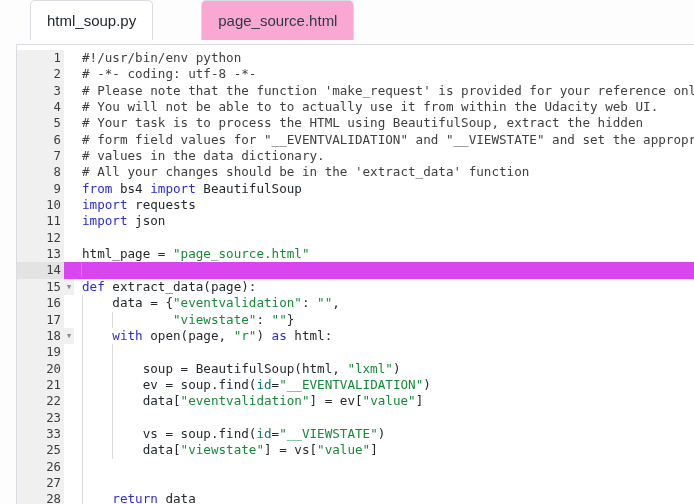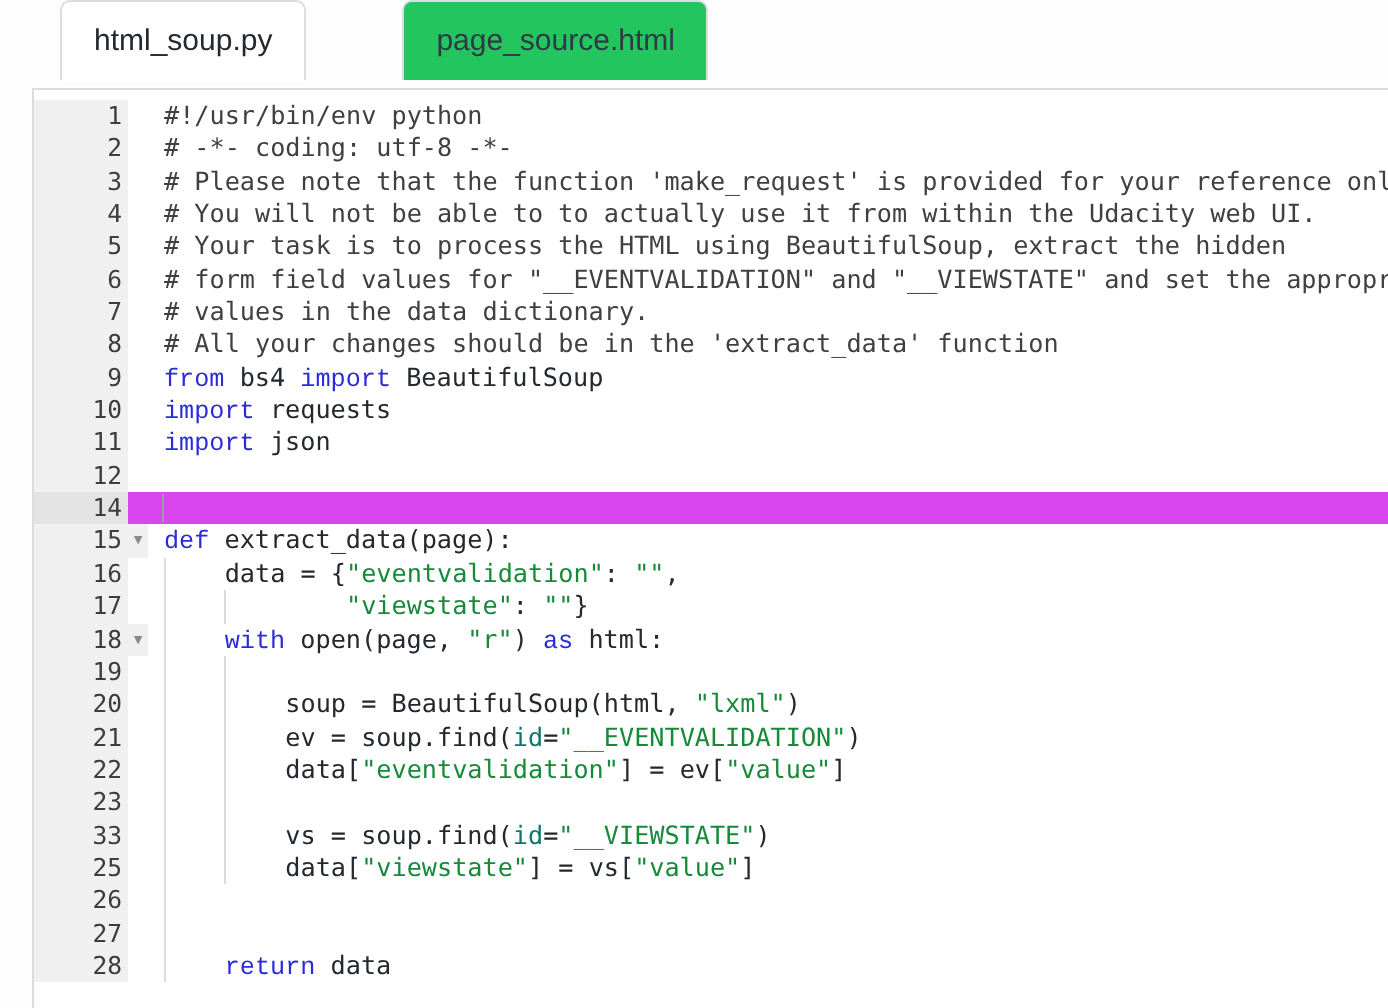--- a/index.html
+++ b/index.html
@@ -33,21 +33,21 @@
     display: flex;
     align-items: center;
     padding: 0 16px;
     font-family: "Liberation Sans", sans-serif;
     font-size: 15px;
     color: #2f3b44;
     border: 1px solid #d9dde1;
     border-bottom: none;
     border-top-left-radius: 5px;
     border-top-right-radius: 5px;
-    background: #22c55e;
+    background: #f9a8d4;
     position: relative;
     white-space: nowrap;
     cursor: pointer;
   }
   .tab.active {
     background: #ffffff;
     color: #23292e;
     z-index: 3;
   }
   .tab.active:after {
@@ -132,21 +132,21 @@
   
   .caret {
     position: absolute;
     left: 7px; top: 1px;
     width: 1px; height: 14px;
     background: #9aa0a6;
   }
 
   
   .cm  { color: #404040; }   
-  .kw  { color: #2b2bd8; font-family: Liberation Mono, monospace; }   
+  .kw  { color: #2b2bd8; }   
   .st  { color: #178a3a; }   
   .nm  { color: #23292e; }   
   .kwa { color: #0f766e; }   
 </style>
 </head>
 <body>
 
 <div id="app">
 
   <div class="tabbar" id="tabbar">
@@ -213,20 +213,25 @@
         <div class="row">
           <div class="gutter">11</div>
           <div class="fold"></div>
           <div class="code"><span class="kw">import</span><span class="nm"> json</span></div>
         </div>
         <div class="row">
           <div class="gutter">12</div>
           <div class="fold"></div>
           <div class="code"></div>
         </div>
+        <div class="row">
+          <div class="gutter">13</div>
+          <div class="fold"></div>
+          <div class="code"><span class="nm">html_page = </span><span class="st">"page_source.html"</span></div>
+        </div>
         <div class="row current">
           <div class="gutter">14</div>
           <div class="fold"></div>
           <div class="code"><span class="caret"></span></div>
         </div>
         <div class="row">
           <div class="gutter">15</div>
           <div class="fold">▾</div>
           <div class="code"><span class="kw">def</span><span class="nm"> extract_data(page):</span></div>
         </div>

